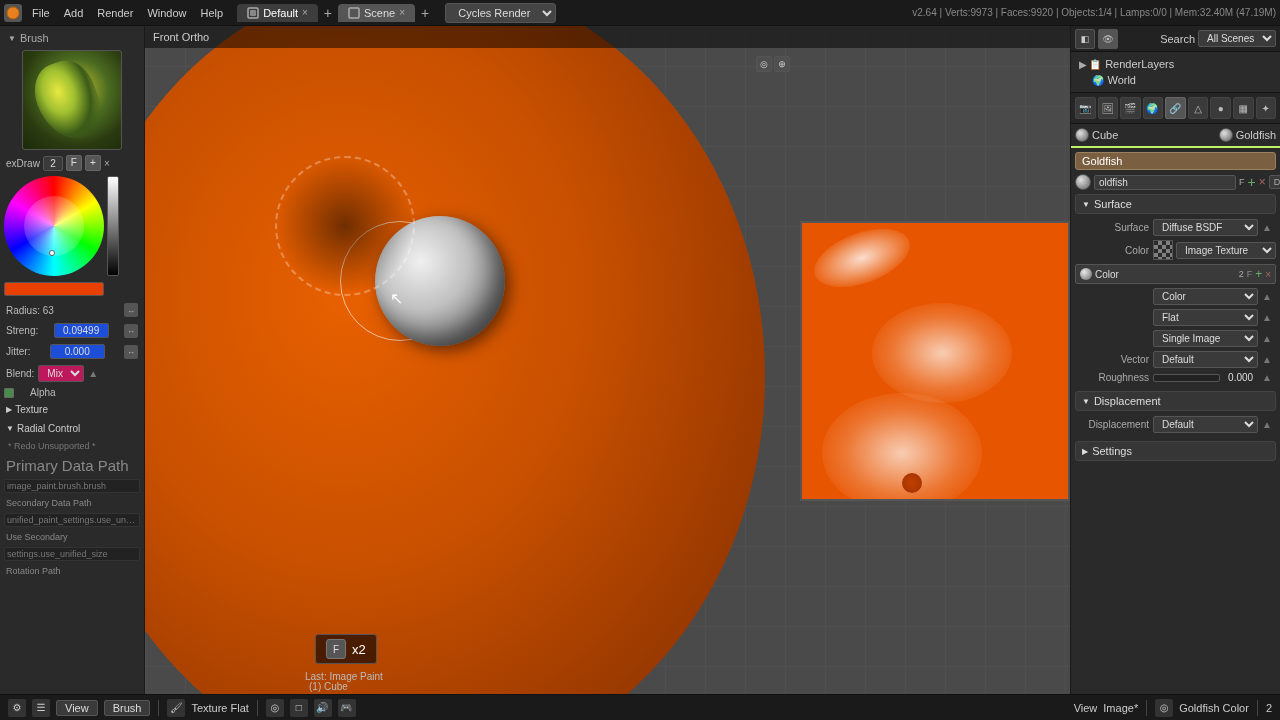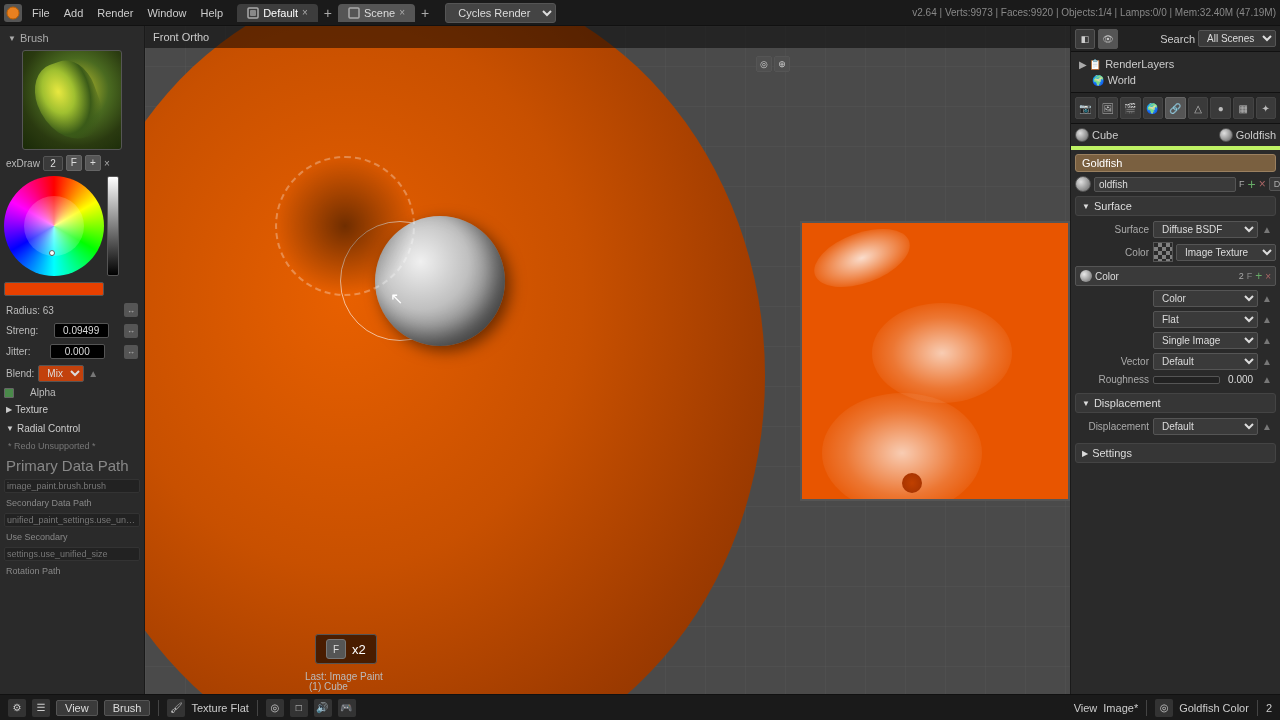--- a/index.html
+++ b/index.html
@@ -176,21 +176,21 @@
     }
     .brush-param {
       display: flex;
       align-items: center;
       justify-content: space-between;
       padding: 1px 2px;
       font-size: 10px;
       color: #bbb;
     }
     .brush-param-value {
-      background: #000000;
+      background: #1d4ed8;
       border: 1px solid #555;
       border-radius: 2px;
       padding: 1px 4px;
       font-size: 10px;
       color: #ddd;
       min-width: 55px;
       text-align: center;
     }
     .param-icon {
       width: 14px;
@@ -202,21 +202,21 @@
     }
     .blend-row {
       display: flex;
       align-items: center;
       font-size: 10px;
       color: #bbb;
       gap: 4px;
       padding: 1px 2px;
     }
     .blend-dropdown {
-      background: #c2410c;
+      background: #be185d;
       border: 1px solid #555;
       color: #ddd;
       font-size: 10px;
       padding: 1px 4px;
       border-radius: 2px;
     }
     .checkbox-item {
       display: flex;
       align-items: center;
       gap: 16px;
@@ -922,21 +922,21 @@
       <div class="prop-icon">🖼</div>
       <div class="prop-icon">🎬</div>
       <div class="prop-icon">🌍</div>
       <div class="prop-icon active">🔗</div>
       <div class="prop-icon">△</div>
       <div class="prop-icon">●</div>
       <div class="prop-icon">▦</div>
       <div class="prop-icon">✦</div>
     </div>
 
-    <div style="display:flex;align-items:center;padding:4px;gap:4px;border-bottom:4px solid #bef264;">
+    <div style="display:flex;align-items:center;padding:4px;gap:4px;border-bottom:2px solid #bef264;">
       <div style="display:flex;align-items:center;gap:3px;cursor:pointer;">
         <div style="width:14px;height:14px;background:radial-gradient(circle at 35% 35%,#e0e0e0,#606060);border-radius:50%;border:1px solid #555;"></div>
         <span style="font-size:11px;color:#ccc;">Cube</span>
       </div>
       <div style="display:flex;align-items:center;gap:3px;cursor:pointer;margin-left:auto;">
         <div style="width:14px;height:14px;background:radial-gradient(circle at 35% 35%,#e0e0e0,#606060);border-radius:50%;border:1px solid #555;"></div>
         <span style="font-size:11px;color:#ccc;">Goldfish</span>
       </div>
     </div>
 

